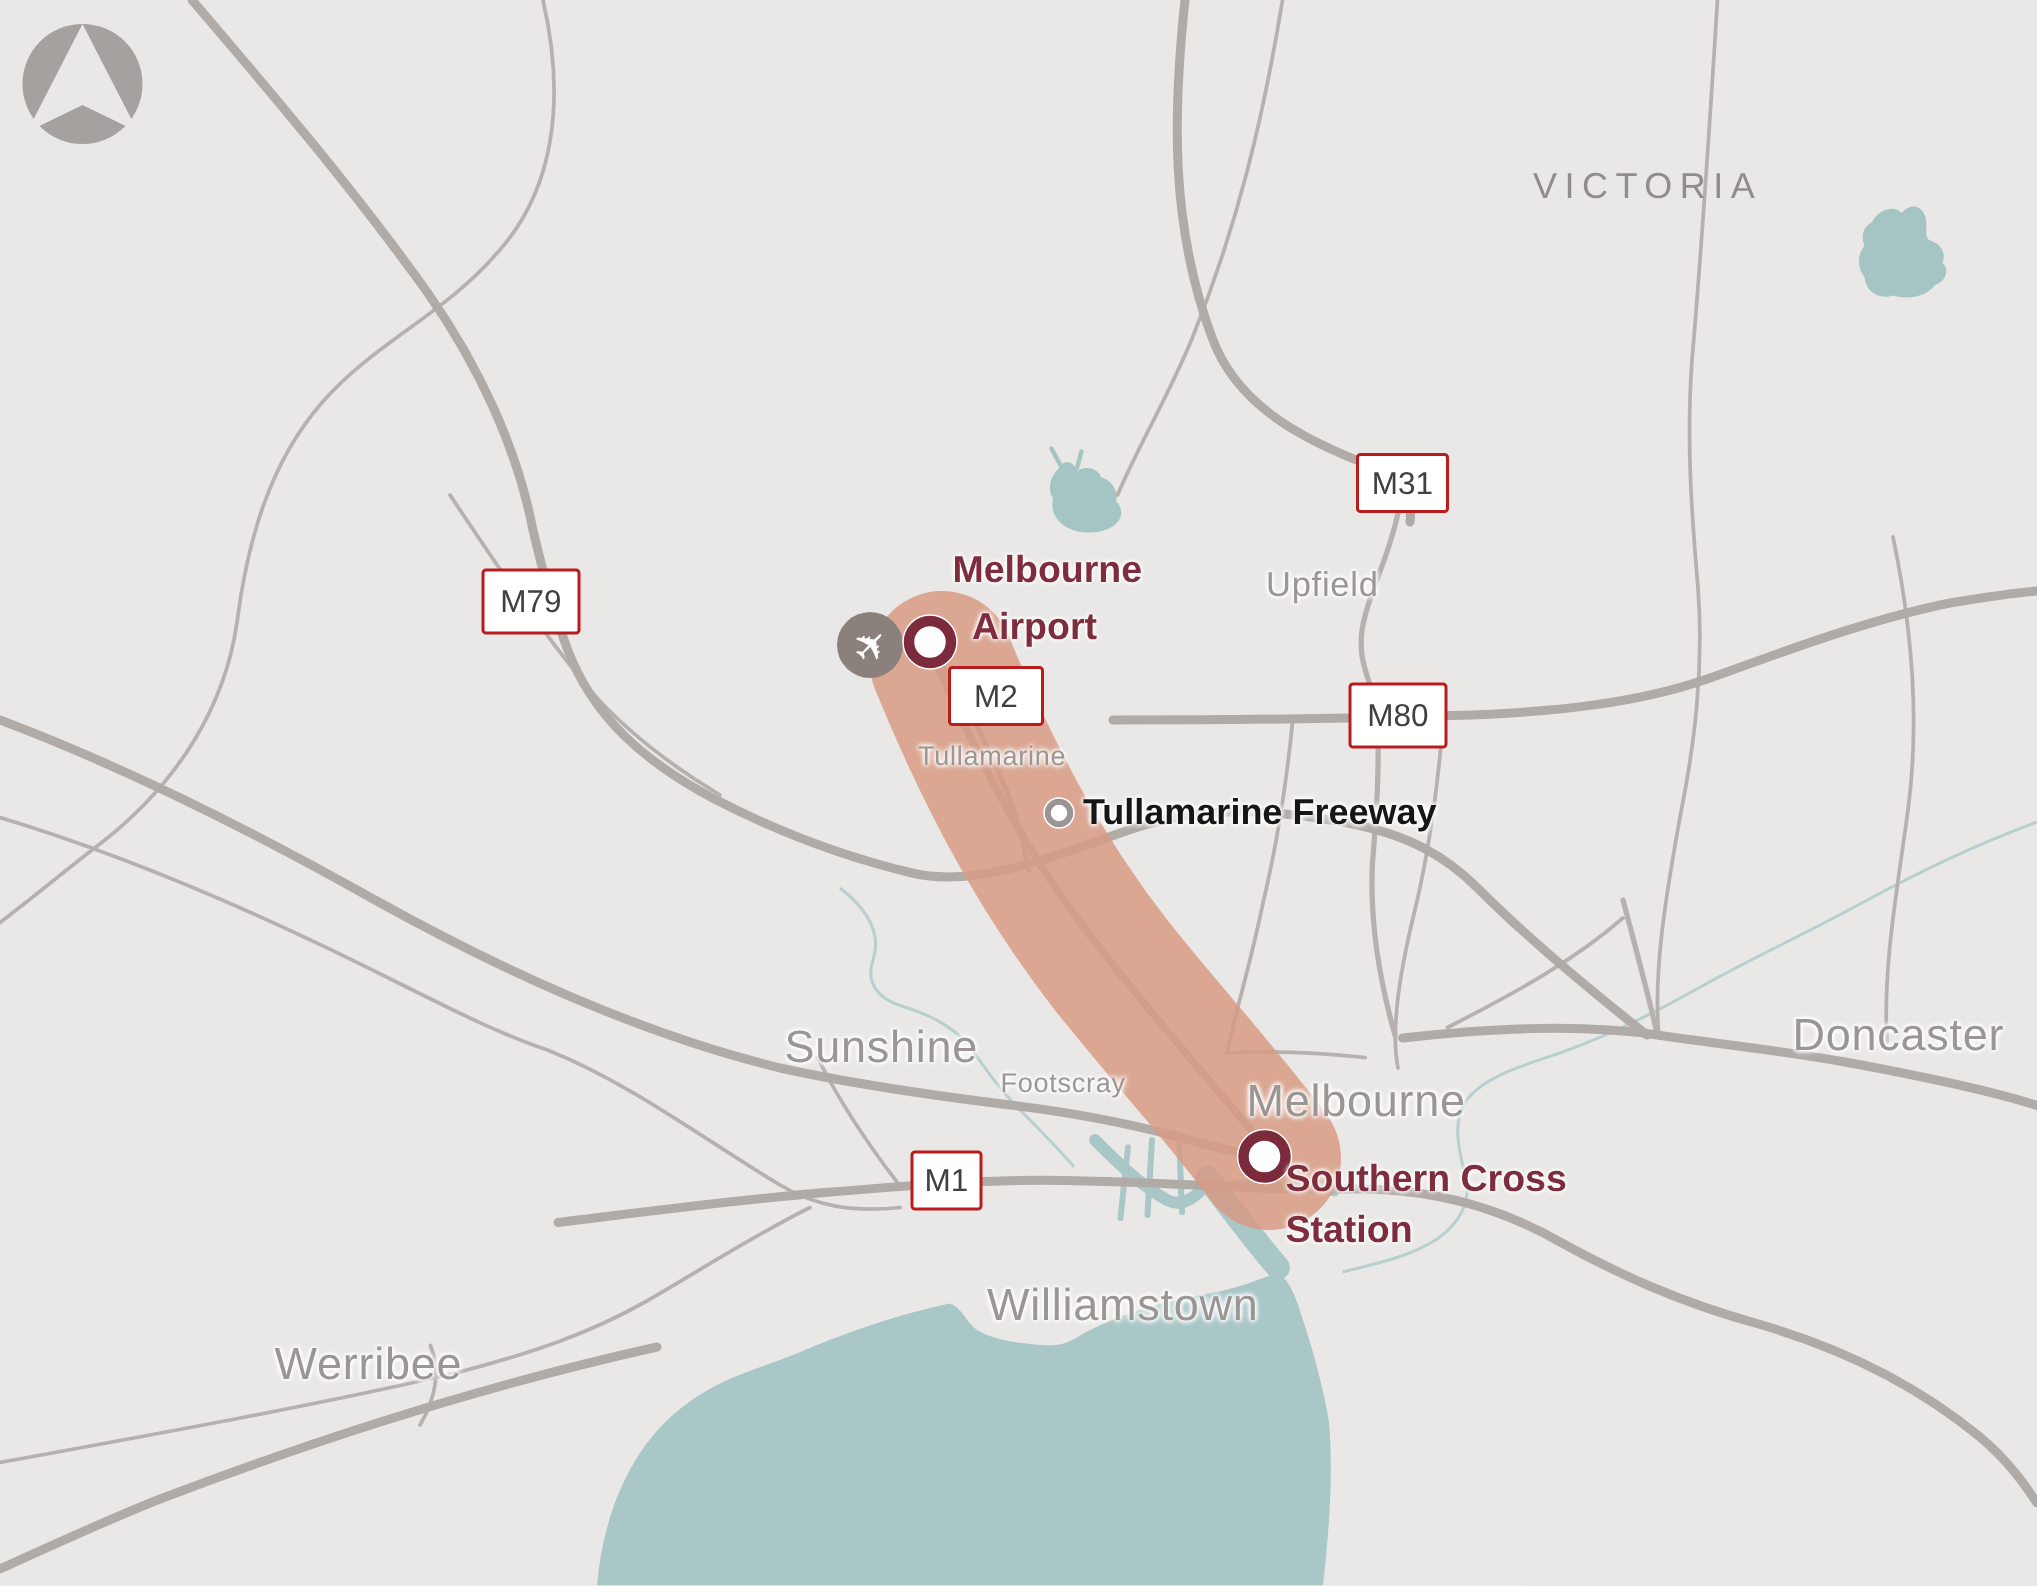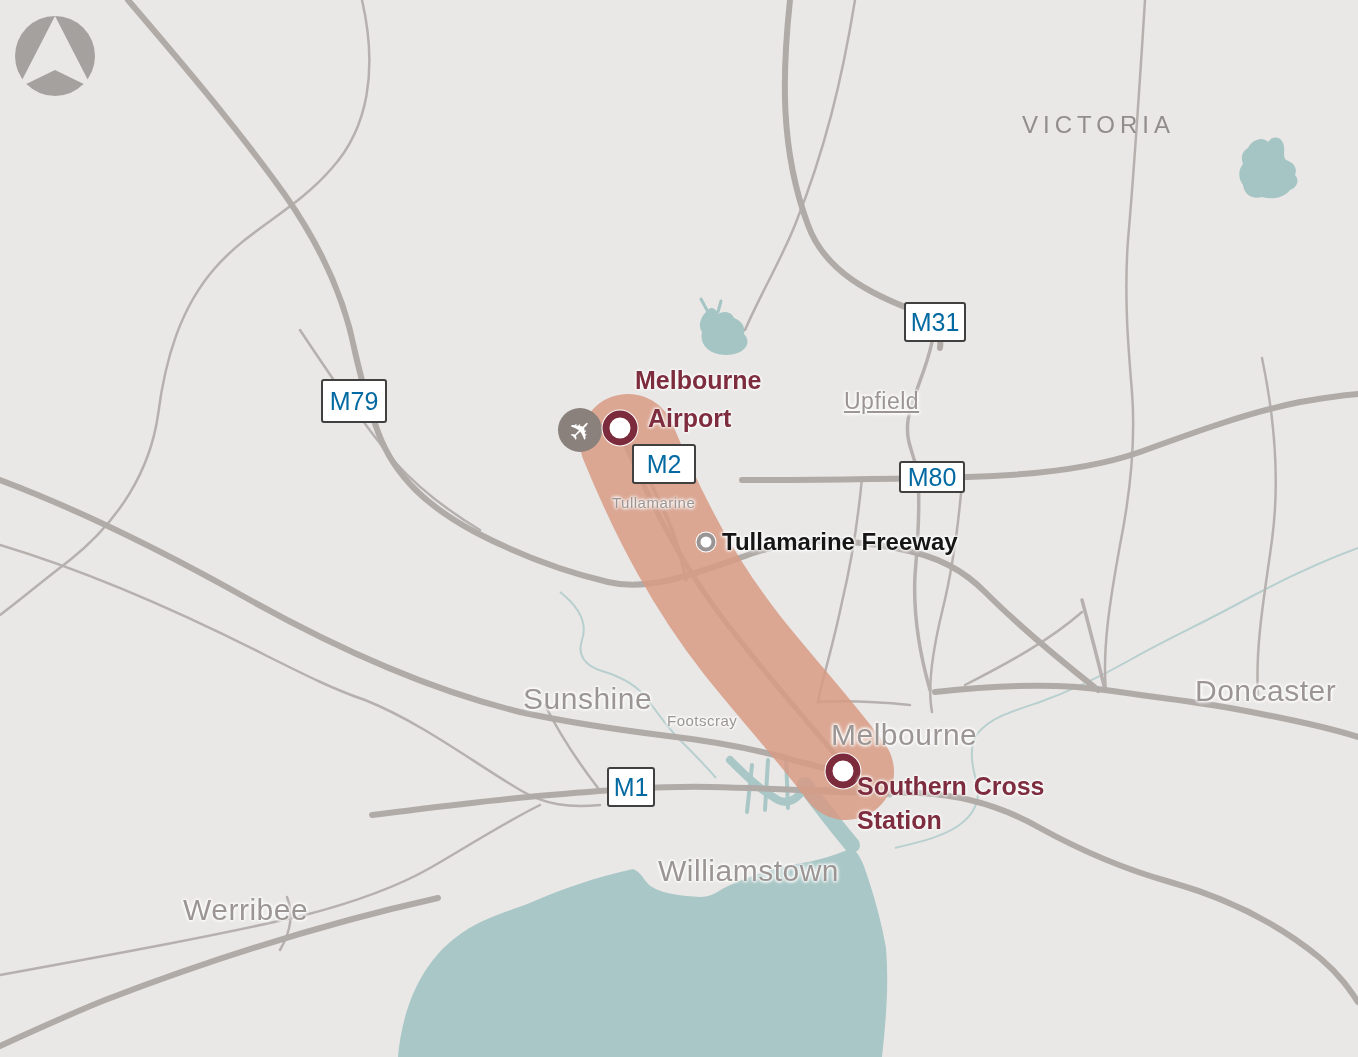--- a/index.html
+++ b/index.html
@@ -14,21 +14,21 @@
   .lbl{
     position:absolute;
     white-space:nowrap;
     color:#9b9593;
     font-size:30px;
     letter-spacing:.5px;
     text-shadow:0 0 3px #fff,0 0 3px #fff,0 0 4px #fff,0 0 4px #fff;
     user-select:none;
   }
   .lbl.small{font-size:23px;}
-  .lbl.mid{font-size:15px;}
+  .lbl.mid{font-size:18px;}
   .region-lbl{
     position:absolute;
     color:#918d8b;
     font-size:24px;
     letter-spacing:5px;
     font-weight:400;
   }
   .route-lbl{
     position:absolute;
     white-space:nowrap;
@@ -42,24 +42,24 @@
     white-space:nowrap;
     color:#161616;
     font-weight:700;
     font-size:24px;
     text-shadow:0 0 3px #fff,0 0 3px #fff,0 0 4px #fff,0 0 4px #fff;
   }
   .shield{
     position:absolute;
     transform:translate(-50%,-50%);
     background:#ffffff;
-    border:2px solid #404040;
+    border:2px solid #b91c1c;
     border-radius:3px;
-    color:#0369a1;
-    font-size:25px;
+    color:#404040;
+    font-size:21px;
     line-height:1;
     display:flex;align-items:center;justify-content:center;
     box-sizing:border-box;
   }
 </style>
 </head>
 <body>
 
 <div class="map-root">
 
@@ -168,35 +168,35 @@
 
     <g>
       <circle cx="55" cy="56" r="40" fill="#a5a19e"></circle>
       <path d="M55,16 L92,88 L55,70 L18,88 Z" fill="#e9e8e6"></path>
     </g>
   </svg>
 
   <div class="region-lbl" style="left:1022px;top:111px;">VICTORIA</div>
 
   <div class="lbl mid" style="left:612px;top:494px;">Tullamarine</div>
-  <div class="lbl small" style="left:844px;top:388px;text-decoration:underline;">Upfield</div>
+  <div class="lbl small" style="left:844px;top:376px;">Upfield</div>
   <div class="lbl" style="left:523px;top:682px;">Sunshine</div>
   <div class="lbl mid" style="left:667px;top:712px;">Footscray</div>
   <div class="lbl" style="left:831px;top:718px;">Melbourne</div>
   <div class="lbl" style="left:658px;top:854px;">Williamstown</div>
   <div class="lbl" style="left:183px;top:893px;">Werribee</div>
   <div class="lbl" style="left:1195px;top:674px;text-align:center;">Doncaster</div>
 
   <div class="route-lbl" style="left:635px;top:366px;">Melbourne</div>
   <div class="route-lbl" style="left:648px;top:404px;">Airport</div>
 
   <div class="fw-lbl" style="left:722px;top:528px;">Tullamarine Freeway</div>
 
   <div class="route-lbl" style="left:857px;top:772px;">Southern Cross</div>
   <div class="route-lbl" style="left:857px;top:806px;">Station</div>
 
   <div class="shield" style="left:354px;top:401px;width:66px;height:44px;">M79</div>
   <div class="shield" style="left:664px;top:464px;width:64px;height:40px;">M2</div>
   <div class="shield" style="left:935px;top:322px;width:62px;height:40px;">M31</div>
-  <div class="shield" style="left:932px;top:477px;width:66px;height:32px;">M80</div>
+  <div class="shield" style="left:932px;top:477px;width:66px;height:44px;">M80</div>
   <div class="shield" style="left:631px;top:787px;width:48px;height:40px;">M1</div>
 
 </div>
 
 </body></html>

